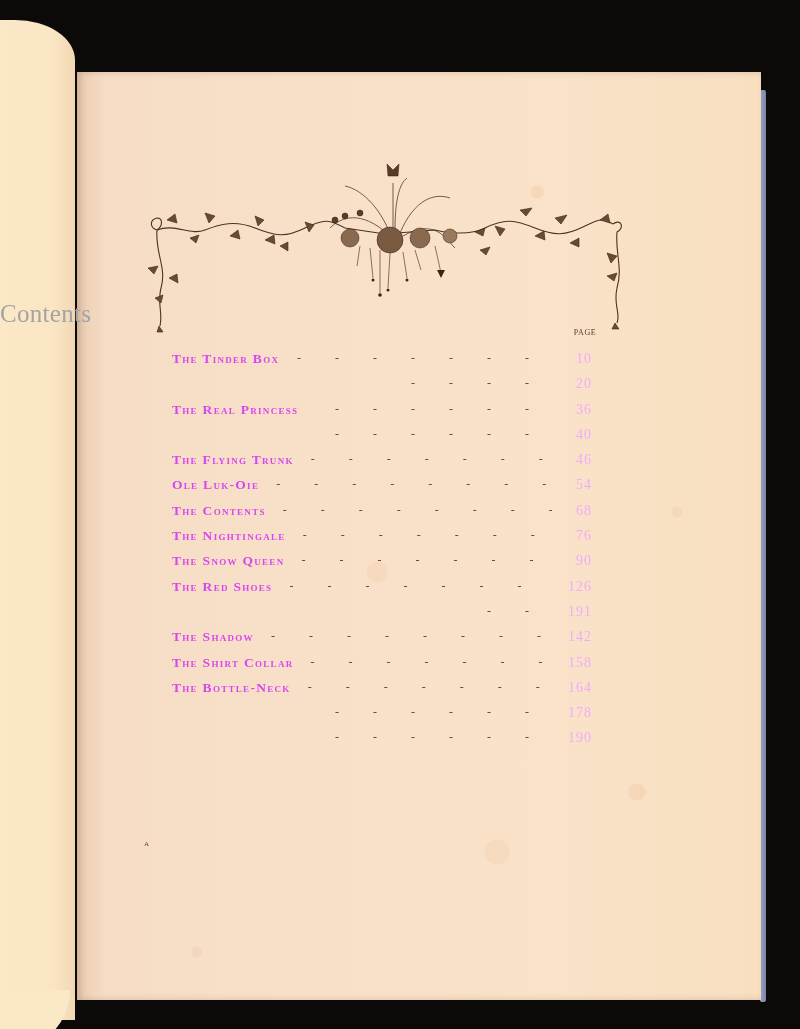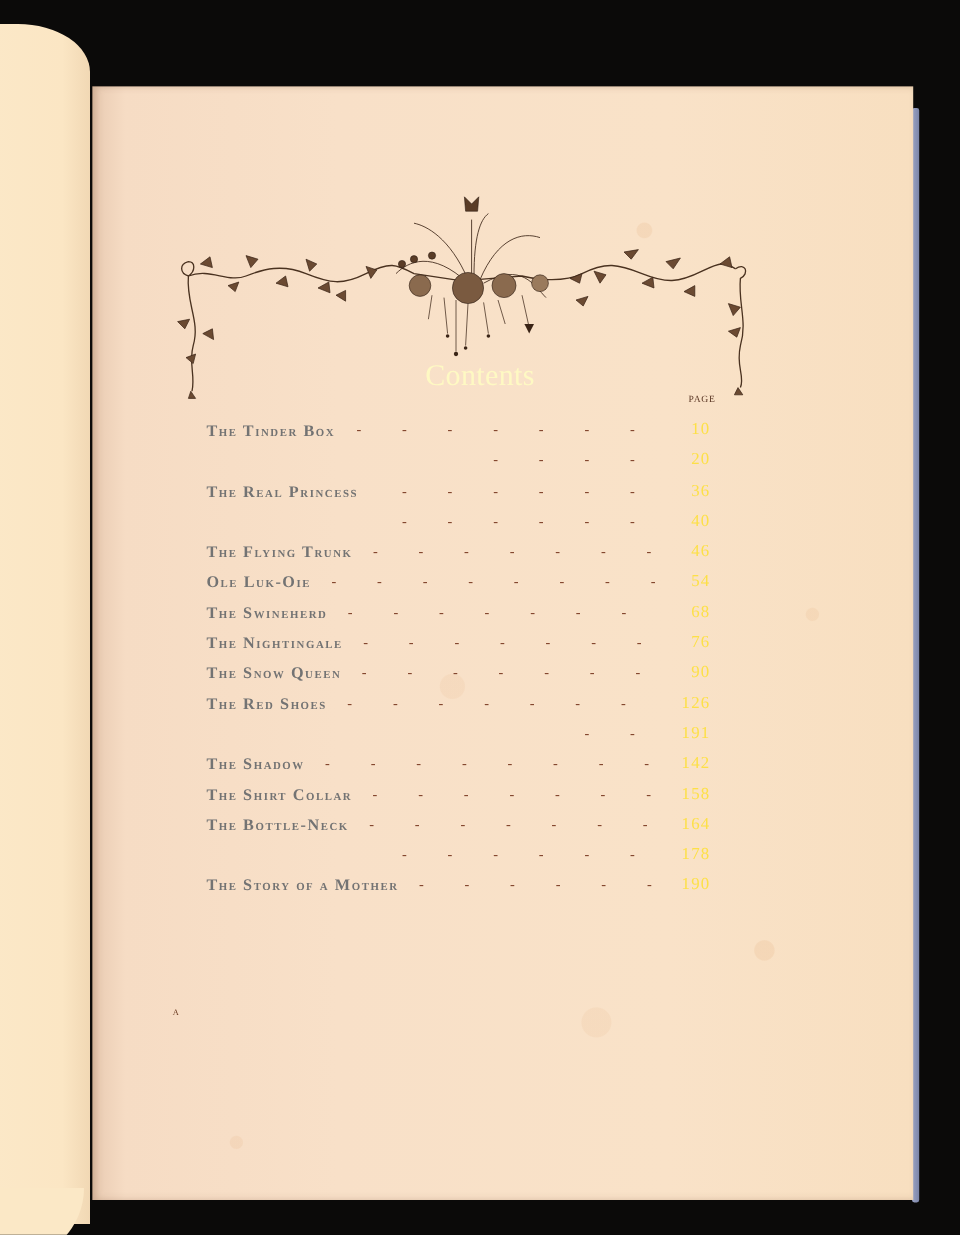--- a/index.html
+++ b/index.html
@@ -30,45 +30,45 @@
       radial-gradient(circle at 300px 500px, rgba(225,170,120,0.12) 0 10px, transparent 11px),
       radial-gradient(circle at 420px 780px, rgba(225,170,120,0.12) 0 12px, transparent 13px),
       radial-gradient(circle at 600px 440px, rgba(225,170,120,0.15) 0 5px, transparent 6px),
       linear-gradient(90deg,#e9cbb2 0%,#f6dcc4 4%,#f8e0c8 30%,#f9e2c8 70%,#f8dfc0 100%);
     box-shadow: inset 3px 0 6px rgba(120,80,50,0.25);
   }
   .ornament {
     position:absolute; left:145px; top:158px; width:480px; height:175px;
   }
   .title {
-    position:absolute; left:0; width:800px; top:300px; text-align:center;
-    font-size:25px; color:#fef9c3; letter-spacing:0.3px;
+    position:absolute; left:0; width:800px; top:300px; 
+    font-size:25px; color:#a3a3a3; letter-spacing:0.3px;
   }
   .page-label {
     position:absolute; left:565px; top:328px; width:40px; text-align:center;
     font-size:8px; color:#5a3624; letter-spacing:0.6px; font-weight:normal;
   }
   .toc {
     position:absolute; left:172px; top:346px; width:420px;
   }
   .toc-row {
     position:relative; height:25.3px; line-height:25.3px;
     display:flex; align-items:center;
   }
   .toc-title {
-    font-variant:small-caps; font-size:13.5px; color:#737373; letter-spacing:1.3px;
+    font-variant:small-caps; font-size:13.5px; color:#d946ef; letter-spacing:1.3px;
     white-space:nowrap; font-weight:bold;
   }
   .toc-leaders {
     flex:1; overflow:hidden; white-space:nowrap; color:#7a3a22; font-size:12px;
     letter-spacing:0; text-align:right; padding-right:6px;
   }
   .toc-leaders span { display:inline-block; width:38px; text-align:center; }
   .toc-page {
-    width:40px; text-align:right; font-size:14px; color:#fde047; letter-spacing:1px;
+    width:40px; text-align:right; font-size:14px; color:#f0abfc; letter-spacing:1px;
   }
   .signature {
     position:absolute; left:144px; top:840px; font-size:7px; color:#6a3a20;
   }
 </style>
 </head>
 <body>
 
 <div class="left-page"></div>
 <div class="left-page-bottom"></div>
@@ -174,21 +174,21 @@
       <span class="toc-title">The Flying Trunk</span>
       <span class="toc-leaders"><span>-</span><span>-</span><span>-</span><span>-</span><span>-</span><span>-</span><span>-</span></span>
       <span class="toc-page">46</span>
     </div>
     <div class="toc-row">
       <span class="toc-title">Ole Luk-Oie</span>
       <span class="toc-leaders"><span>-</span><span>-</span><span>-</span><span>-</span><span>-</span><span>-</span><span>-</span><span>-</span></span>
       <span class="toc-page">54</span>
     </div>
     <div class="toc-row">
-      <span class="toc-title">The Swineherd</span>
+      <span class="toc-title">The Contents</span>
       <span class="toc-leaders"><span>-</span><span>-</span><span>-</span><span>-</span><span>-</span><span>-</span><span>-</span><span>-</span></span>
       <span class="toc-page">68</span>
     </div>
     <div class="toc-row">
       <span class="toc-title">The Nightingale</span>
       <span class="toc-leaders"><span>-</span><span>-</span><span>-</span><span>-</span><span>-</span><span>-</span><span>-</span></span>
       <span class="toc-page">76</span>
     </div>
     <div class="toc-row">
       <span class="toc-title">The Snow Queen</span>
@@ -217,19 +217,18 @@
     <div class="toc-row">
       <span class="toc-title">The Bottle-Neck</span>
       <span class="toc-leaders"><span>-</span><span>-</span><span>-</span><span>-</span><span>-</span><span>-</span><span>-</span></span>
       <span class="toc-page">164</span>
     </div>
     <div class="toc-row">
       <span class="toc-leaders"><span>-</span><span>-</span><span>-</span><span>-</span><span>-</span><span>-</span></span>
       <span class="toc-page">178</span>
     </div>
     <div class="toc-row">
-      <span class="toc-title">The Story of a Mother</span>
       <span class="toc-leaders"><span>-</span><span>-</span><span>-</span><span>-</span><span>-</span><span>-</span></span>
       <span class="toc-page">190</span>
     </div>
   </div>
 
 <div class="signature">A</div>
 
 </body></html>

